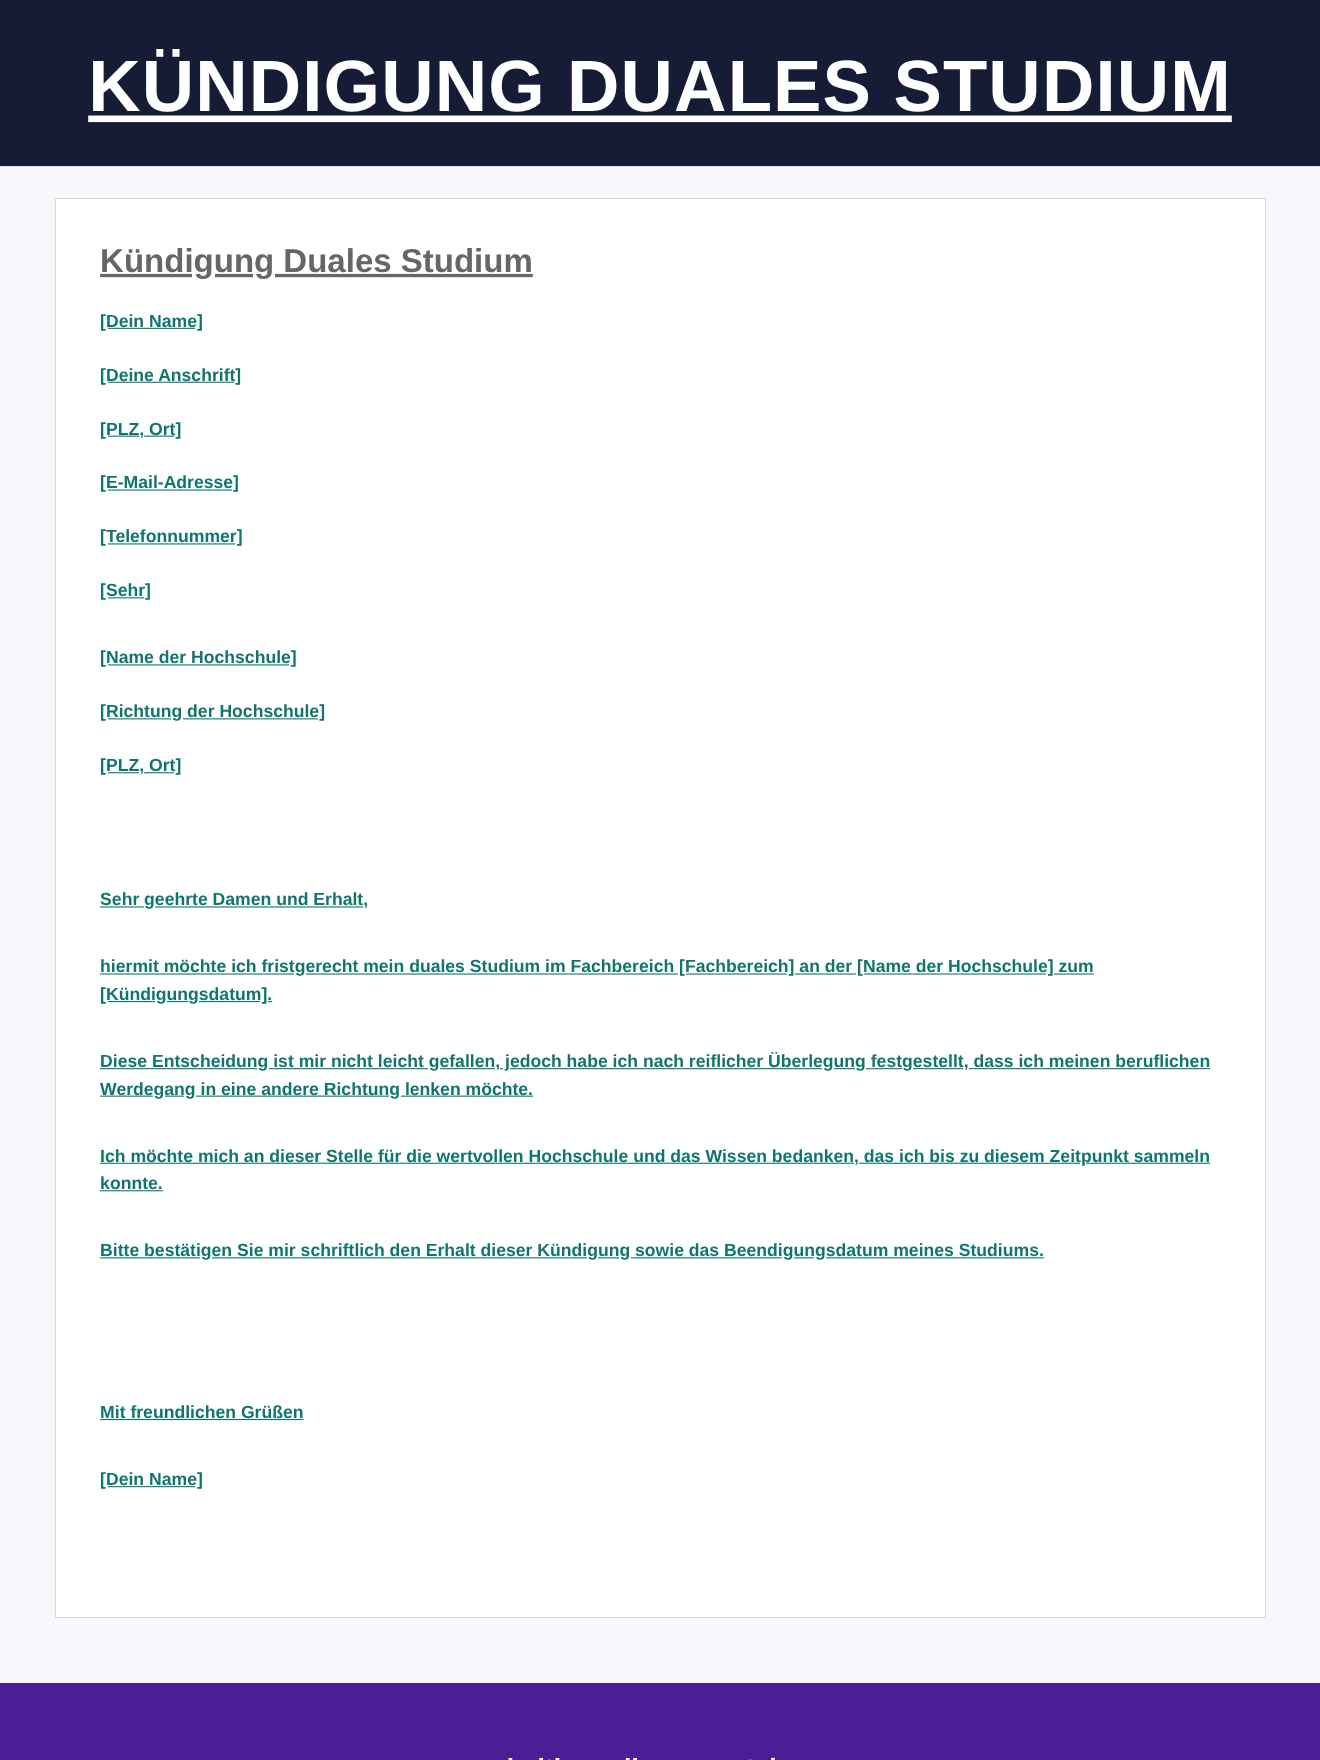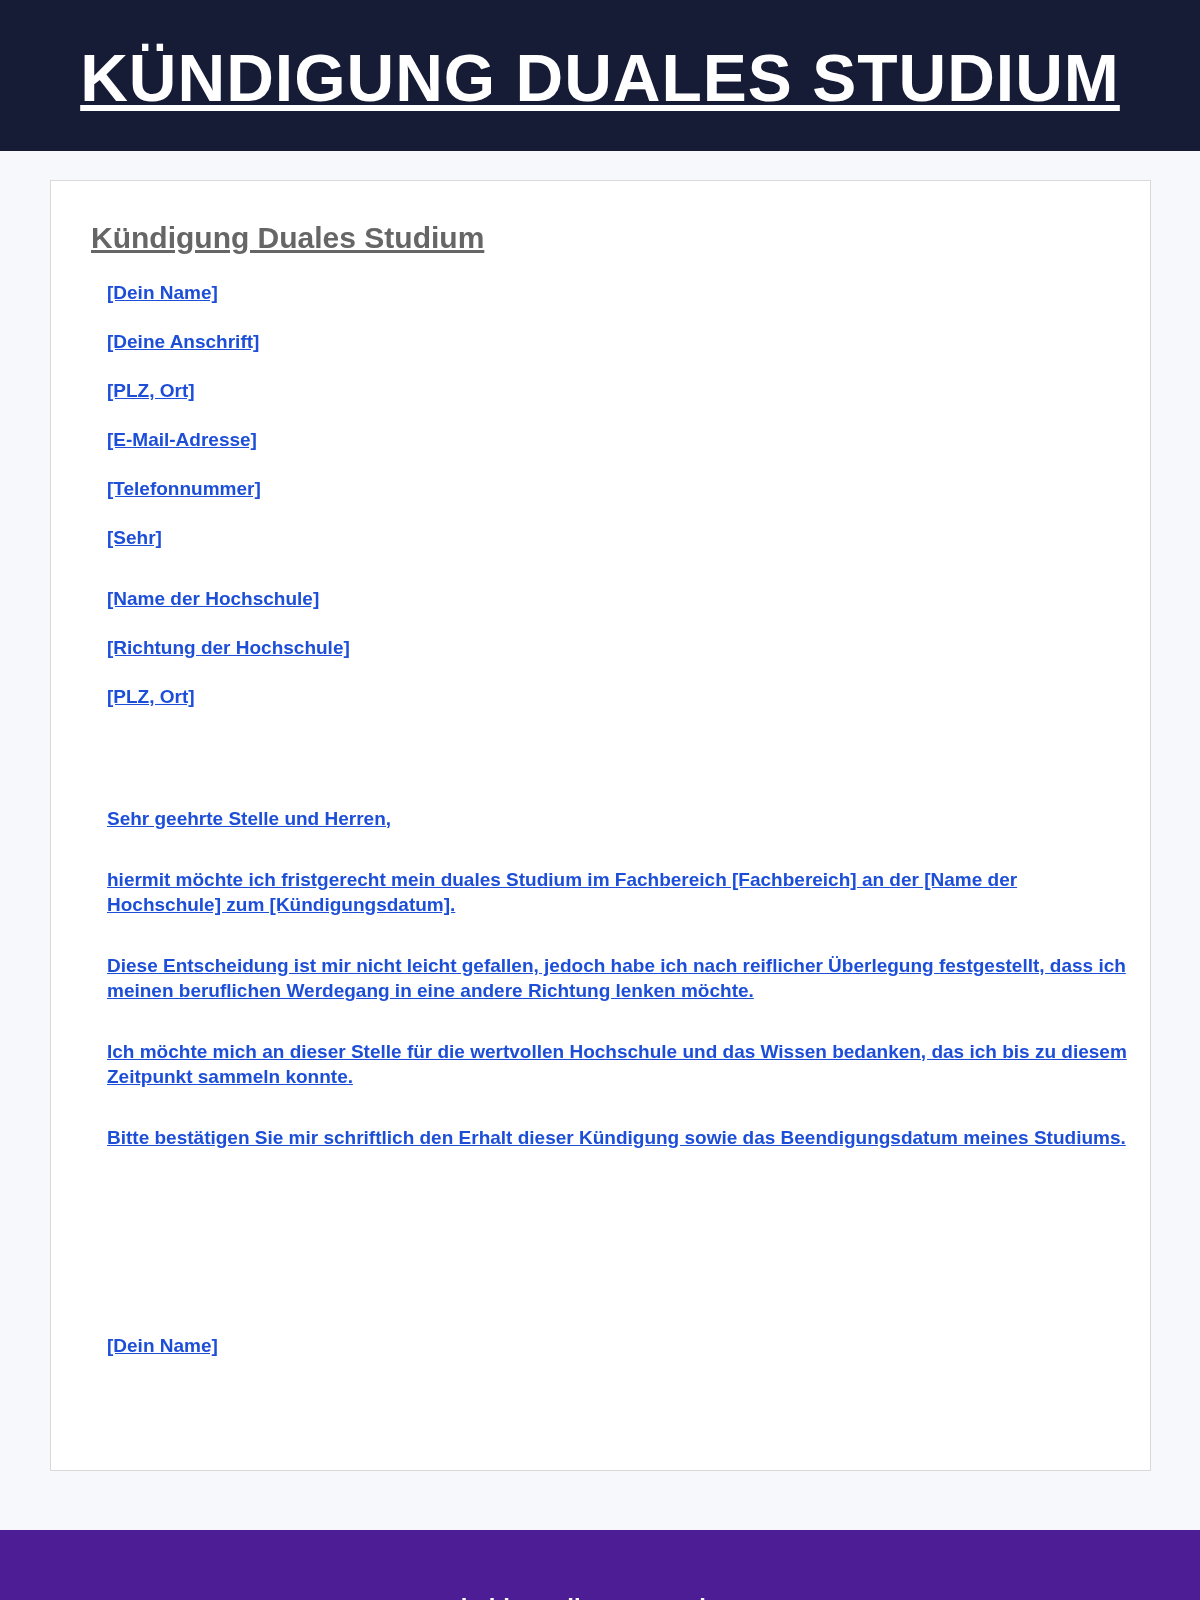--- a/index.html
+++ b/index.html
@@ -22,22 +22,22 @@
     .card {
       position: absolute; left: 50px; top: 180px; width: 1101px; height: 1291px;
       background: #ffffff;
       border: 1px solid #d9d9d9;
     }
     .doc-title {
       position: absolute; left: 40px; top: 40px;
       font-size: 30px; font-weight: 700; color: #666666; line-height: 34px;
     }
     .line {
-      position: absolute; left: 56px; width: 1020px;
-      font-size: 19px; font-weight: 700; color: #1d4ed8; line-height: 25px;
+      position: absolute; left: 40px; width: 1020px;
+      font-size: 16px; font-weight: 700; color: #0f766e; line-height: 25px;
     }
     .footer {
       position: absolute; left: 0; top: 1530px; width: 1200px; height: 90px;
       background: #4c1d95;
       display: flex; align-items: flex-end; justify-content: center;
     }
     .footer-text {
       color: #ffffff; font-weight: 700; font-size: 24px; line-height: 1;
     }
   </style>
@@ -59,27 +59,28 @@
     <p class="line" style="top:295px">[Telefonnummer]</p>
     <p class="line" style="top:344px">[Sehr]</p>
   </div>
 
   <div>
     <p class="line" style="top:405px">[Name der Hochschule]</p>
     <p class="line" style="top:454px">[Richtung der Hochschule]</p>
     <p class="line" style="top:503px">[PLZ, Ort]</p>
   </div>
 
-  <p class="line" style="top:625px">Sehr geehrte Stelle und Herren,</p>
+  <p class="line" style="top:625px">Sehr geehrte Damen und Erhalt,</p>
 
   <div>
     <p class="line" style="top:686px">hiermit möchte ich fristgerecht mein duales Studium im Fachbereich [Fachbereich] an der [Name der Hochschule] zum [Kündigungsdatum].</p>
     <p class="line" style="top:772px">Diese Entscheidung ist mir nicht leicht gefallen, jedoch habe ich nach reiflicher Überlegung festgestellt, dass ich meinen beruflichen Werdegang in eine andere Richtung lenken möchte.</p>
     <p class="line" style="top:858px">Ich möchte mich an dieser Stelle für die wertvollen Hochschule und das Wissen bedanken, das ich bis zu diesem Zeitpunkt sammeln konnte.</p>
     <p class="line" style="top:944px">Bitte bestätigen Sie mir schriftlich den Erhalt dieser Kündigung sowie das Beendigungsdatum meines Studiums.</p>
   </div>
 
+  <p class="line" style="top:1091px">Mit freundlichen Grüßen</p>
   <p class="line" style="top:1152px">[Dein Name]</p>
 </main>
 
 <footer class="footer">
   <span class="footer-text">arbeitkuendigungportal.com</span>
 </footer>
 
 </body></html>

